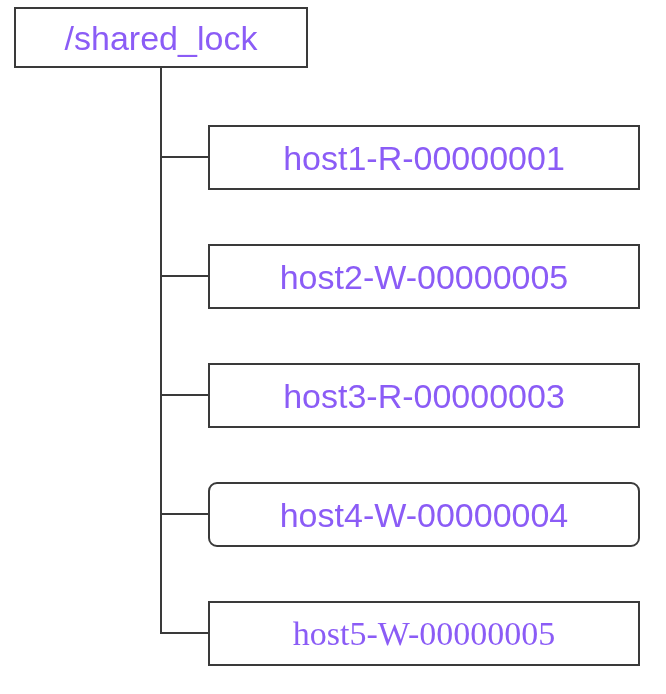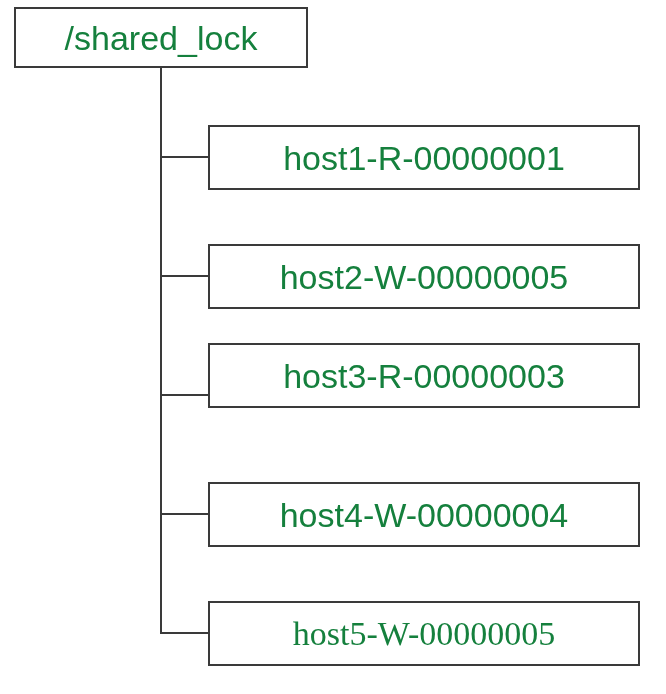--- a/index.html
+++ b/index.html
@@ -16,40 +16,40 @@
     font-family: "Liberation Sans", sans-serif;
   }
   .node {
     position: absolute;
     box-sizing: border-box;
     border: 2px solid var(--line-color, #3a3a3a);
     background: #ffffff;
     display: flex;
     align-items: center;
     justify-content: center;
-    color: #15803d;
+    color: #8b5cf6;
     font-size: 34px;
     line-height: 1;
     white-space: nowrap;
   }
   .root-node {
     left: 14px;
     top: 7px;
     width: 294px;
     height: 61px;
   }
   .child-node {
     left: 208px;
     width: 432px;
     height: 65px;
   }
   .child-0 { top: 125px; }
   .child-1 { top: 244px; }
-  .child-2 { top: 343px; align-items: center; }
-  .child-3 { top: 482px; }
+  .child-2 { top: 363px; align-items: center; }
+  .child-3 { top: 482px; border-radius: 9px; }
   .child-4 { top: 601px; font-family: Liberation Serif, serif; }
   .line {
     position: absolute;
     background: var(--line-color, #3a3a3a);
   }
   .trunk {
     left: 160px;
     top: 68px;
     width: 2px;
     height: 566px;

